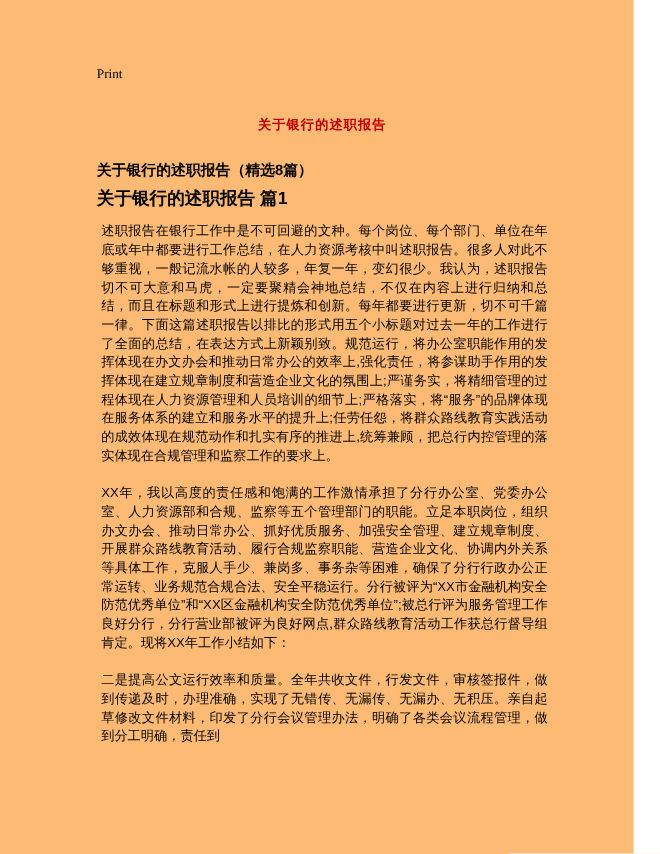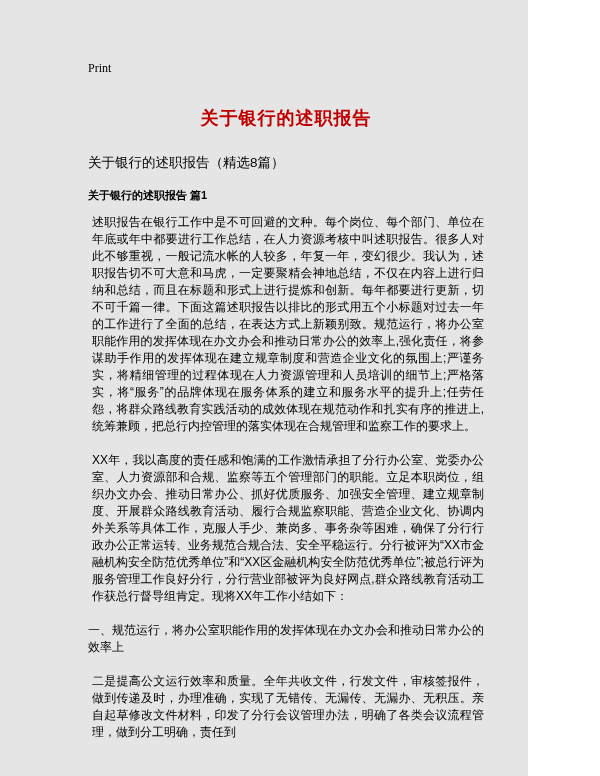--- a/index.html
+++ b/index.html
@@ -9,49 +9,49 @@
   }
   body {
     width: 600px;
     height: 776px;
     overflow: hidden;
     color: #1a1a1a;
     font-family: "Liberation Sans", "DejaVu Sans", sans-serif;
   }
   .page {
     box-sizing: border-box;
-    width: 528px;
+    width: 576px;
     height: 776px;
-    padding: 58px 44px 0 88px;
+    padding: 58px 78px 0 88px;
     overflow: hidden;
-    background: #e5e5e5;
+    background: #fdba74;
   }
   .print-label {
     font-family: "Liberation Serif", "DejaVu Serif", serif;
     font-size: 12px;
     color: #000000;
     margin: 0 0 16px 0;
     cursor: pointer;
     display: inline-block;
   }
   .doc-title {
-    font-size: 18px;
+    font-size: 12px;
     font-weight: bold;
     text-align: center;
     margin: 14px 0 24px 0;
     letter-spacing: 1px;
   }
   .collection-heading {
     font-size: 13.5px;
-    font-weight: normal;
+    font-weight: bold;
     color: #000000;
-    margin: 0 0 16px 0;
+    margin: 0 0 6px 0;
   }
   .article-heading {
-    font-size: 11px;
+    font-size: 16px;
     font-weight: bold;
     color: #000000;
     margin: 0 0 11px 0;
   }
   .para {
     font-size: 12px;
     line-height: 17px;
     text-align: justify;
     color: #000000;
     margin: 0 0 17px 4px;
@@ -75,18 +75,17 @@
   <h1 class="doc-title" style="color: rgb(192, 0, 0);">关于银行的述职报告</h1>
 
   <h2 class="collection-heading">关于银行的述职报告（精选8篇）</h2>
 
   <h3 class="article-heading">关于银行的述职报告 篇1</h3>
 
   <p class="para">述职报告在银行工作中是不可回避的文种。每个岗位、每个部门、单位在年底或年中都要进行工作总结，在人力资源考核中叫述职报告。很多人对此不够重视，一般记流水帐的人较多，年复一年，变幻很少。我认为，述职报告切不可大意和马虎，一定要聚精会神地总结，不仅在内容上进行归纳和总结，而且在标题和形式上进行提炼和创新。每年都要进行更新，切不可千篇一律。下面这篇述职报告以排比的形式用五个小标题对过去一年的工作进行了全面的总结，在表达方式上新颖别致。规范运行，将办公室职能作用的发挥体现在办文办会和推动日常办公的效率上,强化责任，将参谋助手作用的发挥体现在建立规章制度和营造企业文化的氛围上;严谨务实，将精细管理的过程体现在人力资源管理和人员培训的细节上;严格落实，将“服务”的品牌体现在服务体系的建立和服务水平的提升上;任劳任怨，将群众路线教育实践活动的成效体现在规范动作和扎实有序的推进上,统筹兼顾，把总行内控管理的落实体现在合规管理和监察工作的要求上。</p>
 
   <p class="para">XX年，我以高度的责任感和饱满的工作激情承担了分行办公室、党委办公室、人力资源部和合规、监察等五个管理部门的职能。立足本职岗位，组织办文办会、推动日常办公、抓好优质服务、加强安全管理、建立规章制度、开展群众路线教育活动、履行合规监察职能、营造企业文化、协调内外关系等具体工作，克服人手少、兼岗多、事务杂等困难，确保了分行行政办公正常运转、业务规范合规合法、安全平稳运行。分行被评为“XX市金融机构安全防范优秀单位”和“XX区金融机构安全防范优秀单位”;被总行评为服务管理工作良好分行，分行营业部被评为良好网点,群众路线教育活动工作获总行督导组肯定。现将XX年工作小结如下：</p>
 
-  <p class="subheading">一、规范运行，将办公室职能作用的发挥体现在办文办会和推动日常办公的效率上</p>
 
 
   <p class="para">二是提高公文运行效率和质量。全年共收文件，行发文件，审核签报件，做到传递及时，办理准确，实现了无错传、无漏传、无漏办、无积压。亲自起草修改文件材料，印发了分行会议管理办法，明确了各类会议流程管理，做到分工明确，责任到</p>
 
 </div>
 
 </body></html>

